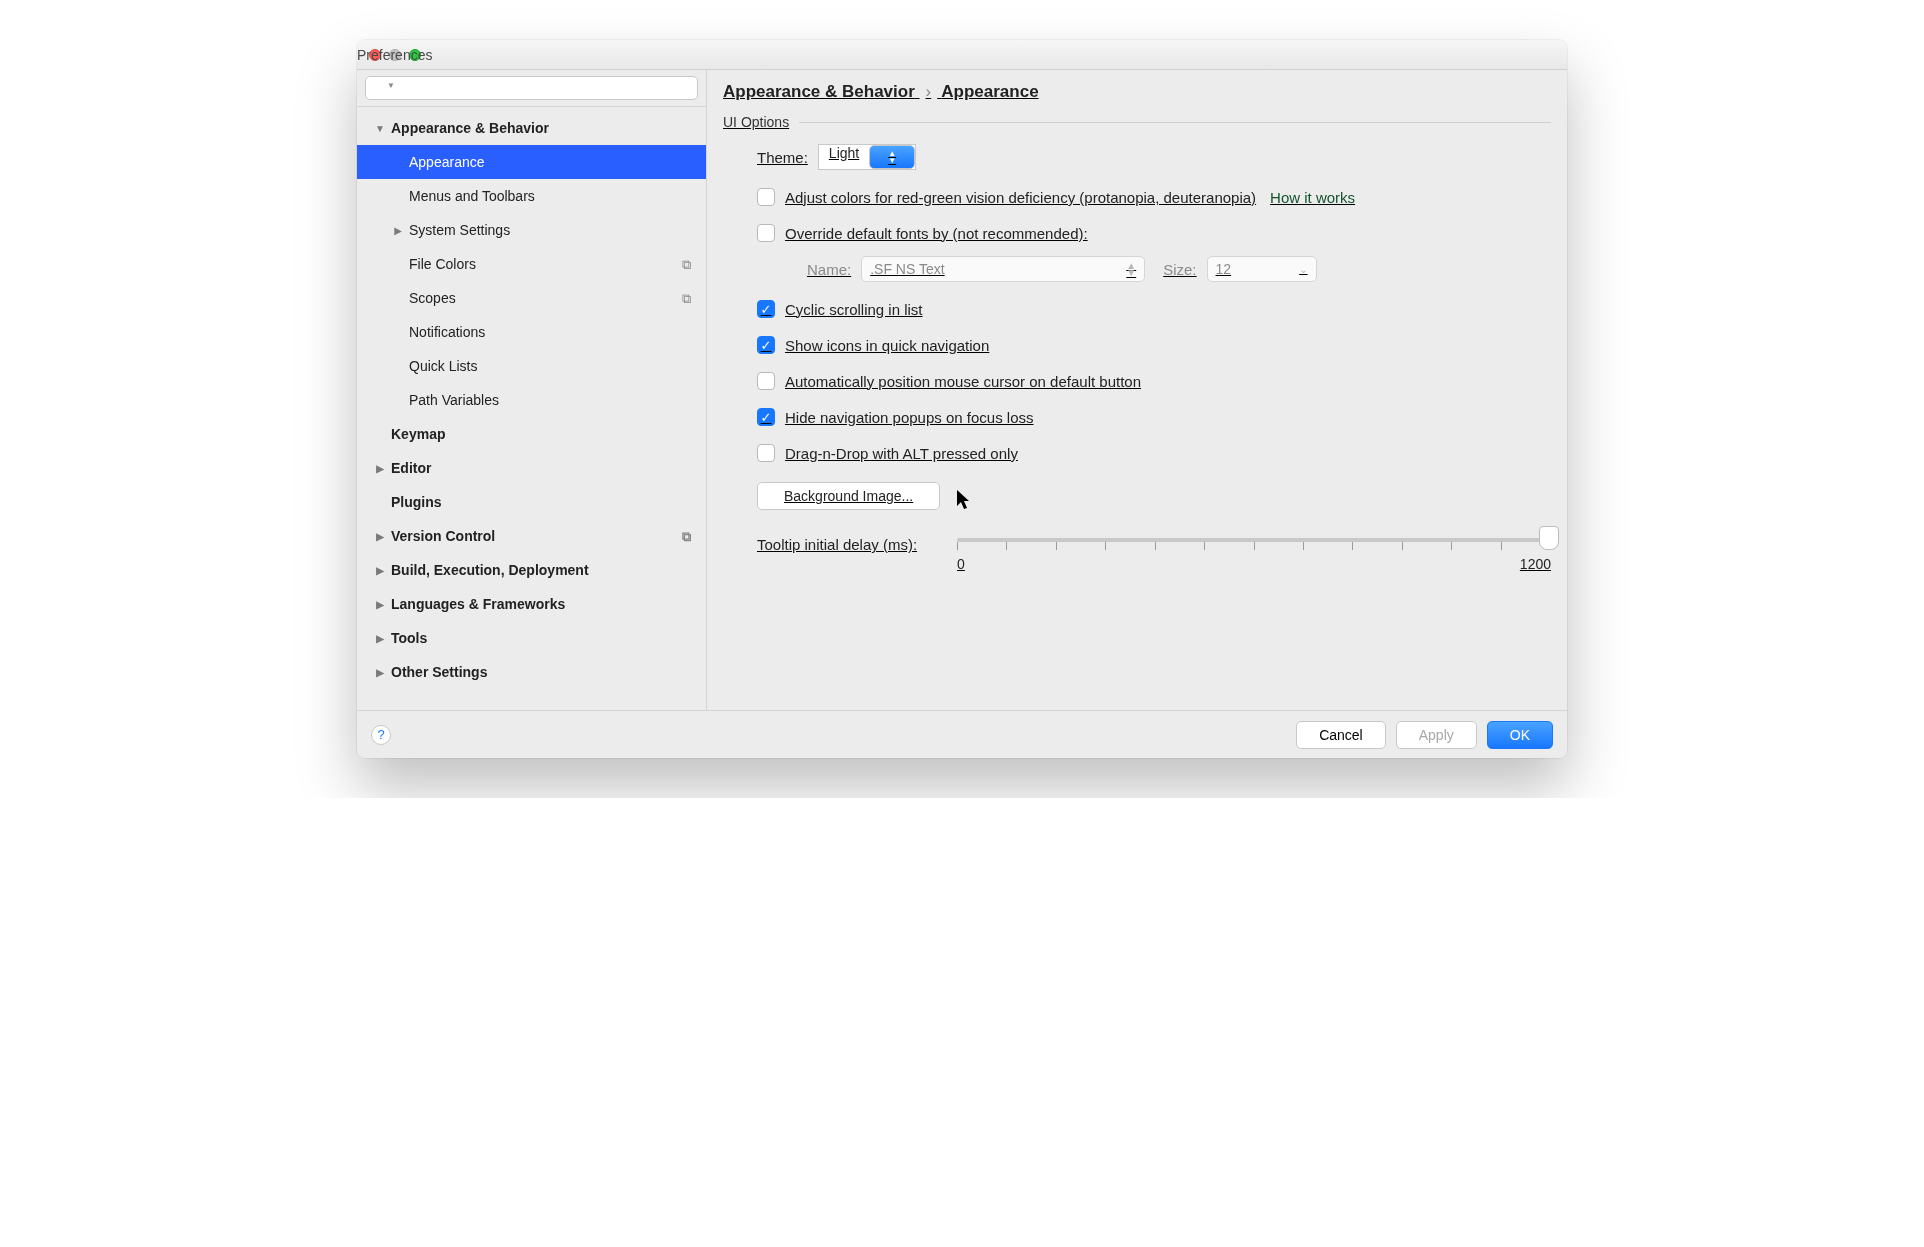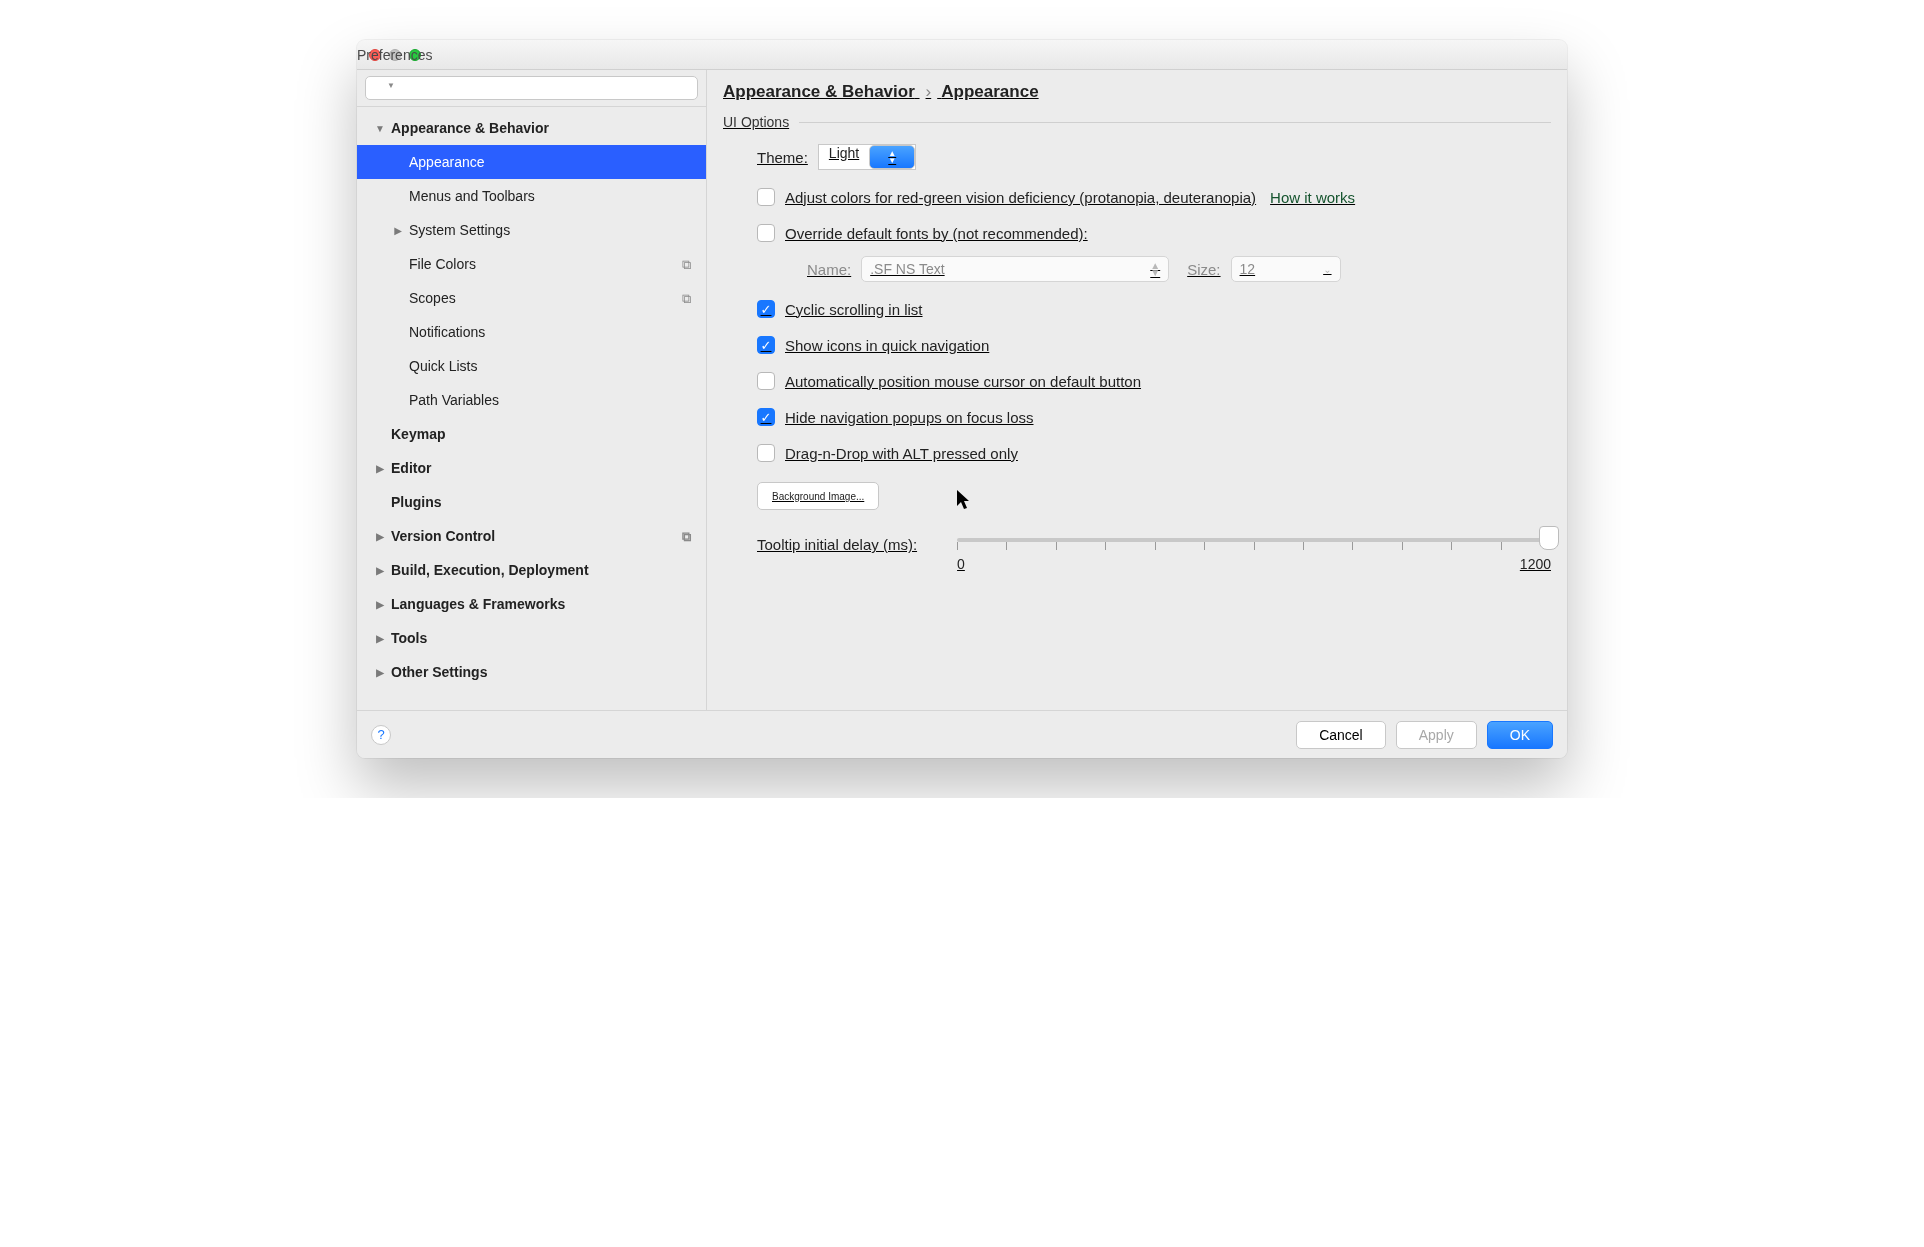--- a/index.html
+++ b/index.html
@@ -146,22 +146,22 @@
 }
 .checkbox.checked { background:#1877ff;border-color:#1877ff;color:#fff;font-size:13px;}
 .link { color:#14532d; margin-left:14px; }
 .sub { padding-left:50px; color:#8a8a8a; }
 .input-text {
   height:26px;border:1px solid #d5d5d5;background:#fafafa;border-radius:5px;
   padding:0 8px;color:#8a8a8a;font-size:14px;display:flex;align-items:center;justify-content:space-between;
 }
 .input-text .spin { color:#b8b8b8;font-size:10px;display:flex;flex-direction:column;line-height:7px;}
 .btn-plain {
-  height:28px;padding:0 14px;background:#fff;border:1px solid #c8c8c8;border-radius:5px;
-  font-size:10px;display:inline-flex;align-items:center;
+  height:28px;padding:0 26px;background:#fff;border:1px solid #c8c8c8;border-radius:5px;
+  font-size:14px;display:inline-flex;align-items:center;
 }
 .slider-wrap {
   flex:1;display:flex;flex-direction:column;margin-left:40px;
 }
 .slider-track {
   position:relative;height:20px;
 }
 .slider-line {
   position:absolute;left:0;right:0;top:8px;height:4px;background:#c8c8c8;border-radius:2px;
 }
@@ -315,21 +315,21 @@
             <span>Adjust colors for red-green vision deficiency (protanopia, deuteranopia)</span>
             <span class="link">How it works</span>
           </div>
 
           <div class="row tight">
             <span class="checkbox"></span>
             <span>Override default fonts by (not recommended):</span>
           </div>
           <div class="row sub">
             <span class="label">Name:</span>
-            <div class="input-text" style="width:308px">
+            <div class="input-text" style="width:284px">
               <span>.SF NS Text</span>
               <span class="spin">
                   <span>▲</span>
                   <span>▼</span>
                 </span>
             </div>
             <span class="label" style="margin-left:18px">Size:</span>
             <div class="input-text" style="width:110px">
               <span>12</span>
               <span class="spin">

